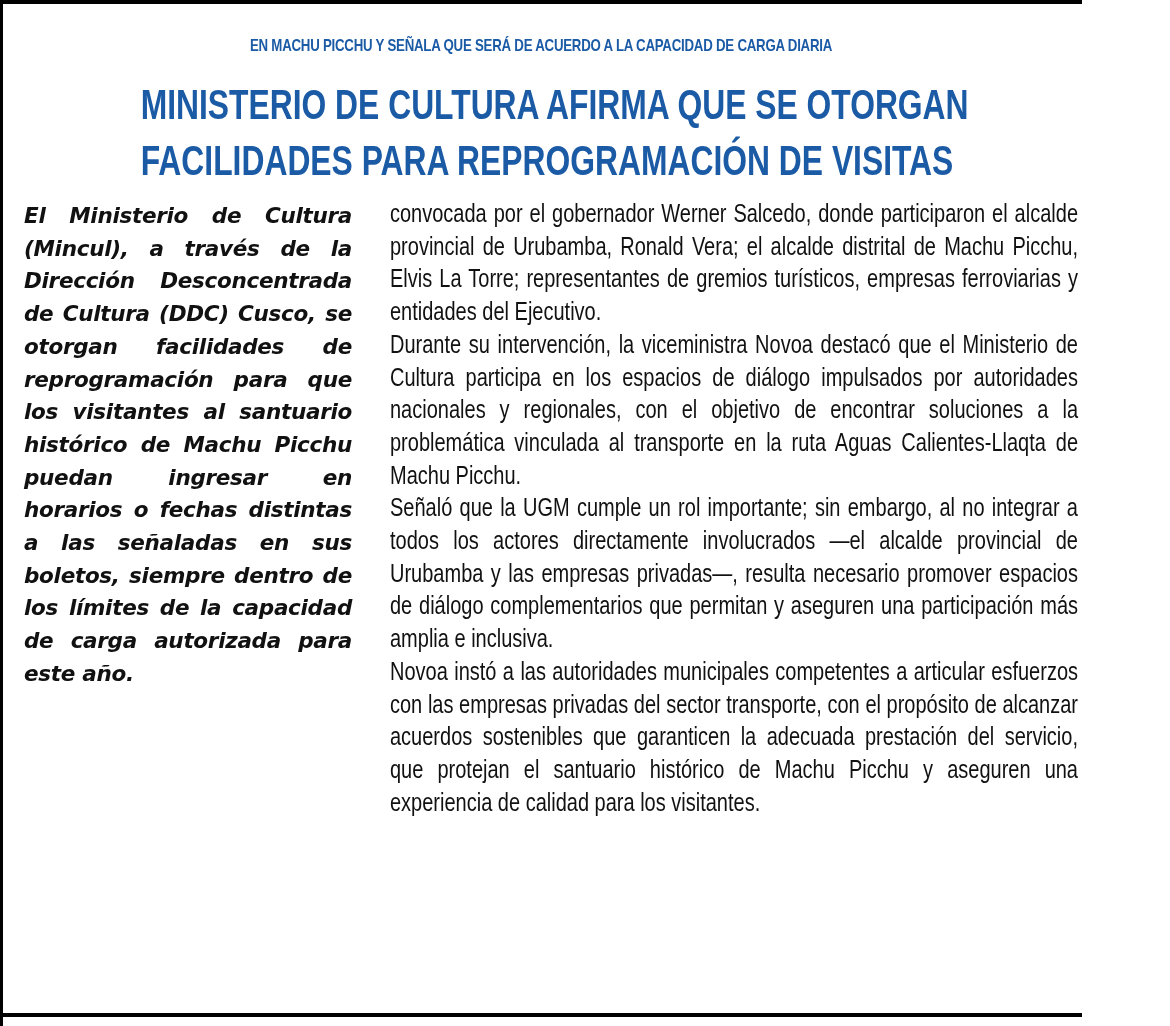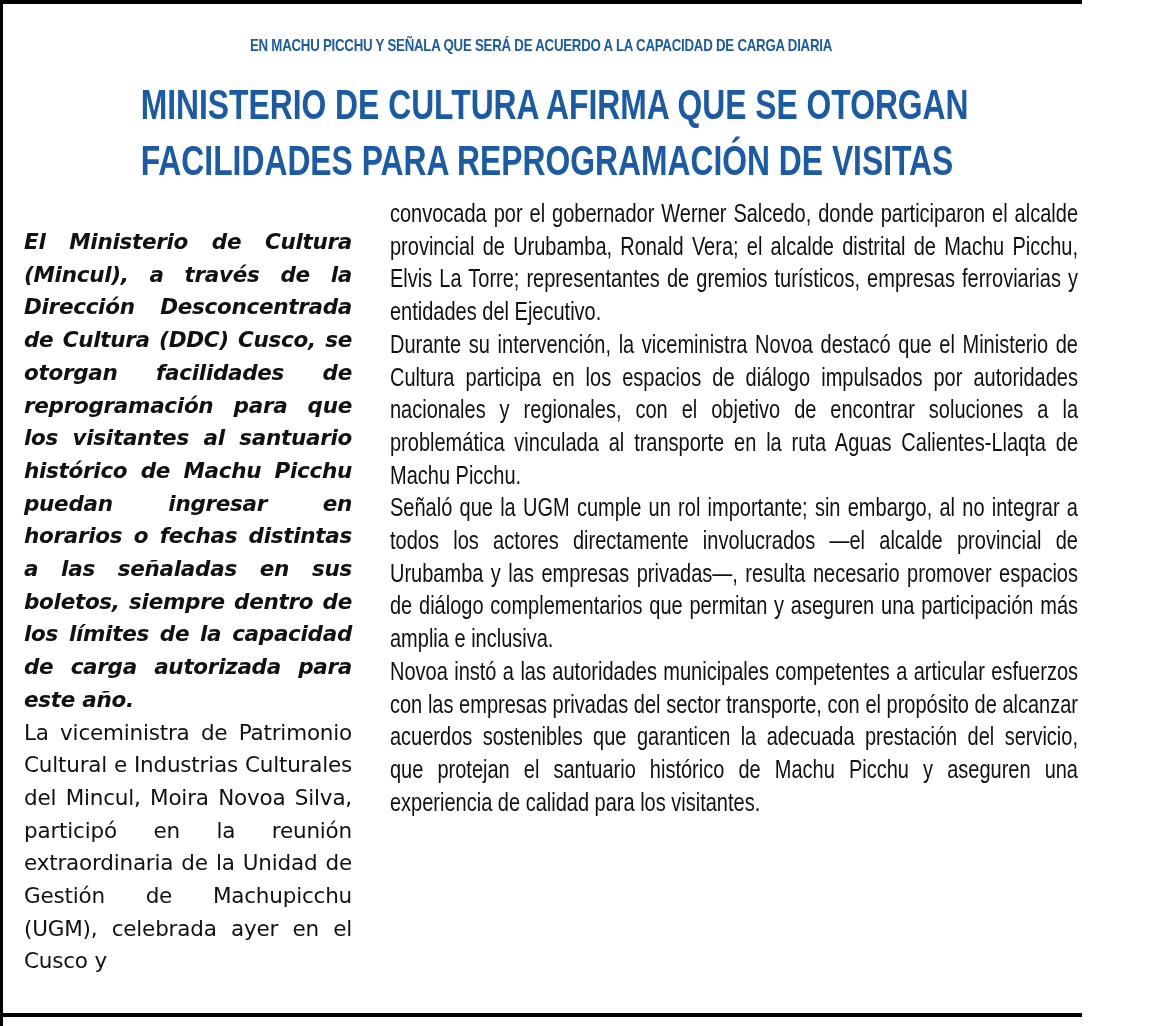--- a/index.html
+++ b/index.html
@@ -16,21 +16,21 @@
   .headline {
     position: absolute; left: 0; top: 76px; width: 1082px; text-align: center;
     font-family: "Liberation Sans", sans-serif; font-weight: bold;
     font-size: 43px; line-height: 56px; color: #1b5ba6;
     transform: scaleX(0.74); transform-origin: center;
   }
   .headline div { white-space: nowrap; }
   .col-left {
     position: absolute; left: 24px; top: 200px; width: 328px;
     font-family: "DejaVu Sans", sans-serif; font-size: 21.5px; line-height: 32.7px;
-    color: #111; text-align: justify; margin-top: 26px;
+    color: #111; text-align: justify;
   }
   .col-left .lead { font-style: italic; font-weight: bold; letter-spacing: -0.3px; }
   .col-left .body { letter-spacing: -0.2px; }
   .col-right {
     position: absolute; left: 390px; top: 197px; width: 696px;
     font-family: Liberation Sans, sans-serif; font-size: 25px; line-height: 32.7px;
     color: #111; text-align: justify;
   }
   .col-right p, .col-left p { margin: 0; }
   .col-right .inner { width: 860px; transform: scaleX(0.8); transform-origin: left top; }
@@ -45,21 +45,20 @@
 
 <div class="kicker">EN MACHU PICCHU Y SEÑALA QUE SERÁ DE ACUERDO A LA CAPACIDAD DE CARGA DIARIA</div>
 
 <div class="headline">
   <div>MINISTERIO DE CULTURA AFIRMA QUE SE OTORGAN</div>
   <div>FACILIDADES PARA REPROGRAMACIÓN DE VISITAS</div>
 </div>
 
 <div class="col-left">
   <p class="lead">El Ministerio de Cultura (Mincul), a través de la Dirección Desconcentrada de Cultura (DDC) Cusco, se otorgan facilidades de reprogramación para que los visitantes al santuario histórico de Machu Picchu puedan ingresar en horarios o fechas distintas a las señaladas en sus boletos, siempre dentro de los límites de la capacidad de carga autorizada para este año.</p>
-  <p class="body">La viceministra de Patrimonio Cultural e Industrias Culturales del Mincul, Moira Novoa Silva, participó en la reunión extraordinaria de la Unidad de Gestión de Machupicchu (UGM), celebrada ayer en el Cusco y</p>
 </div>
 
 <div class="col-right">
   <div class="inner">
     <p>convocada por el gobernador Werner Salcedo, donde participaron el alcalde provincial de Urubamba, Ronald Vera; el alcalde distrital de Machu Picchu, Elvis La Torre; representantes de gremios turísticos, empresas ferroviarias y entidades del Ejecutivo.</p>
     <p>Durante su intervención, la viceministra Novoa destacó que el Ministerio de Cultura participa en los espacios de diálogo impulsados por autoridades nacionales y regionales, con el objetivo de encontrar soluciones a la problemática vinculada al transporte en la ruta Aguas Calientes-Llaqta de Machu Picchu.</p>
     <p>Señaló que la UGM cumple un rol importante; sin embargo, al no integrar a todos los actores directamente involucrados —el alcalde provincial de Urubamba y las empresas privadas—, resulta necesario promover espacios de diálogo complementarios que permitan y aseguren una participación más amplia e inclusiva.</p>
     <p>Novoa instó a las autoridades municipales competentes a articular esfuerzos con las empresas privadas del sector transporte, con el propósito de alcanzar acuerdos sostenibles que garanticen la adecuada prestación del servicio, que protejan el santuario histórico de Machu Picchu y aseguren una experiencia de calidad para los visitantes.</p>
   </div>
 </div>

